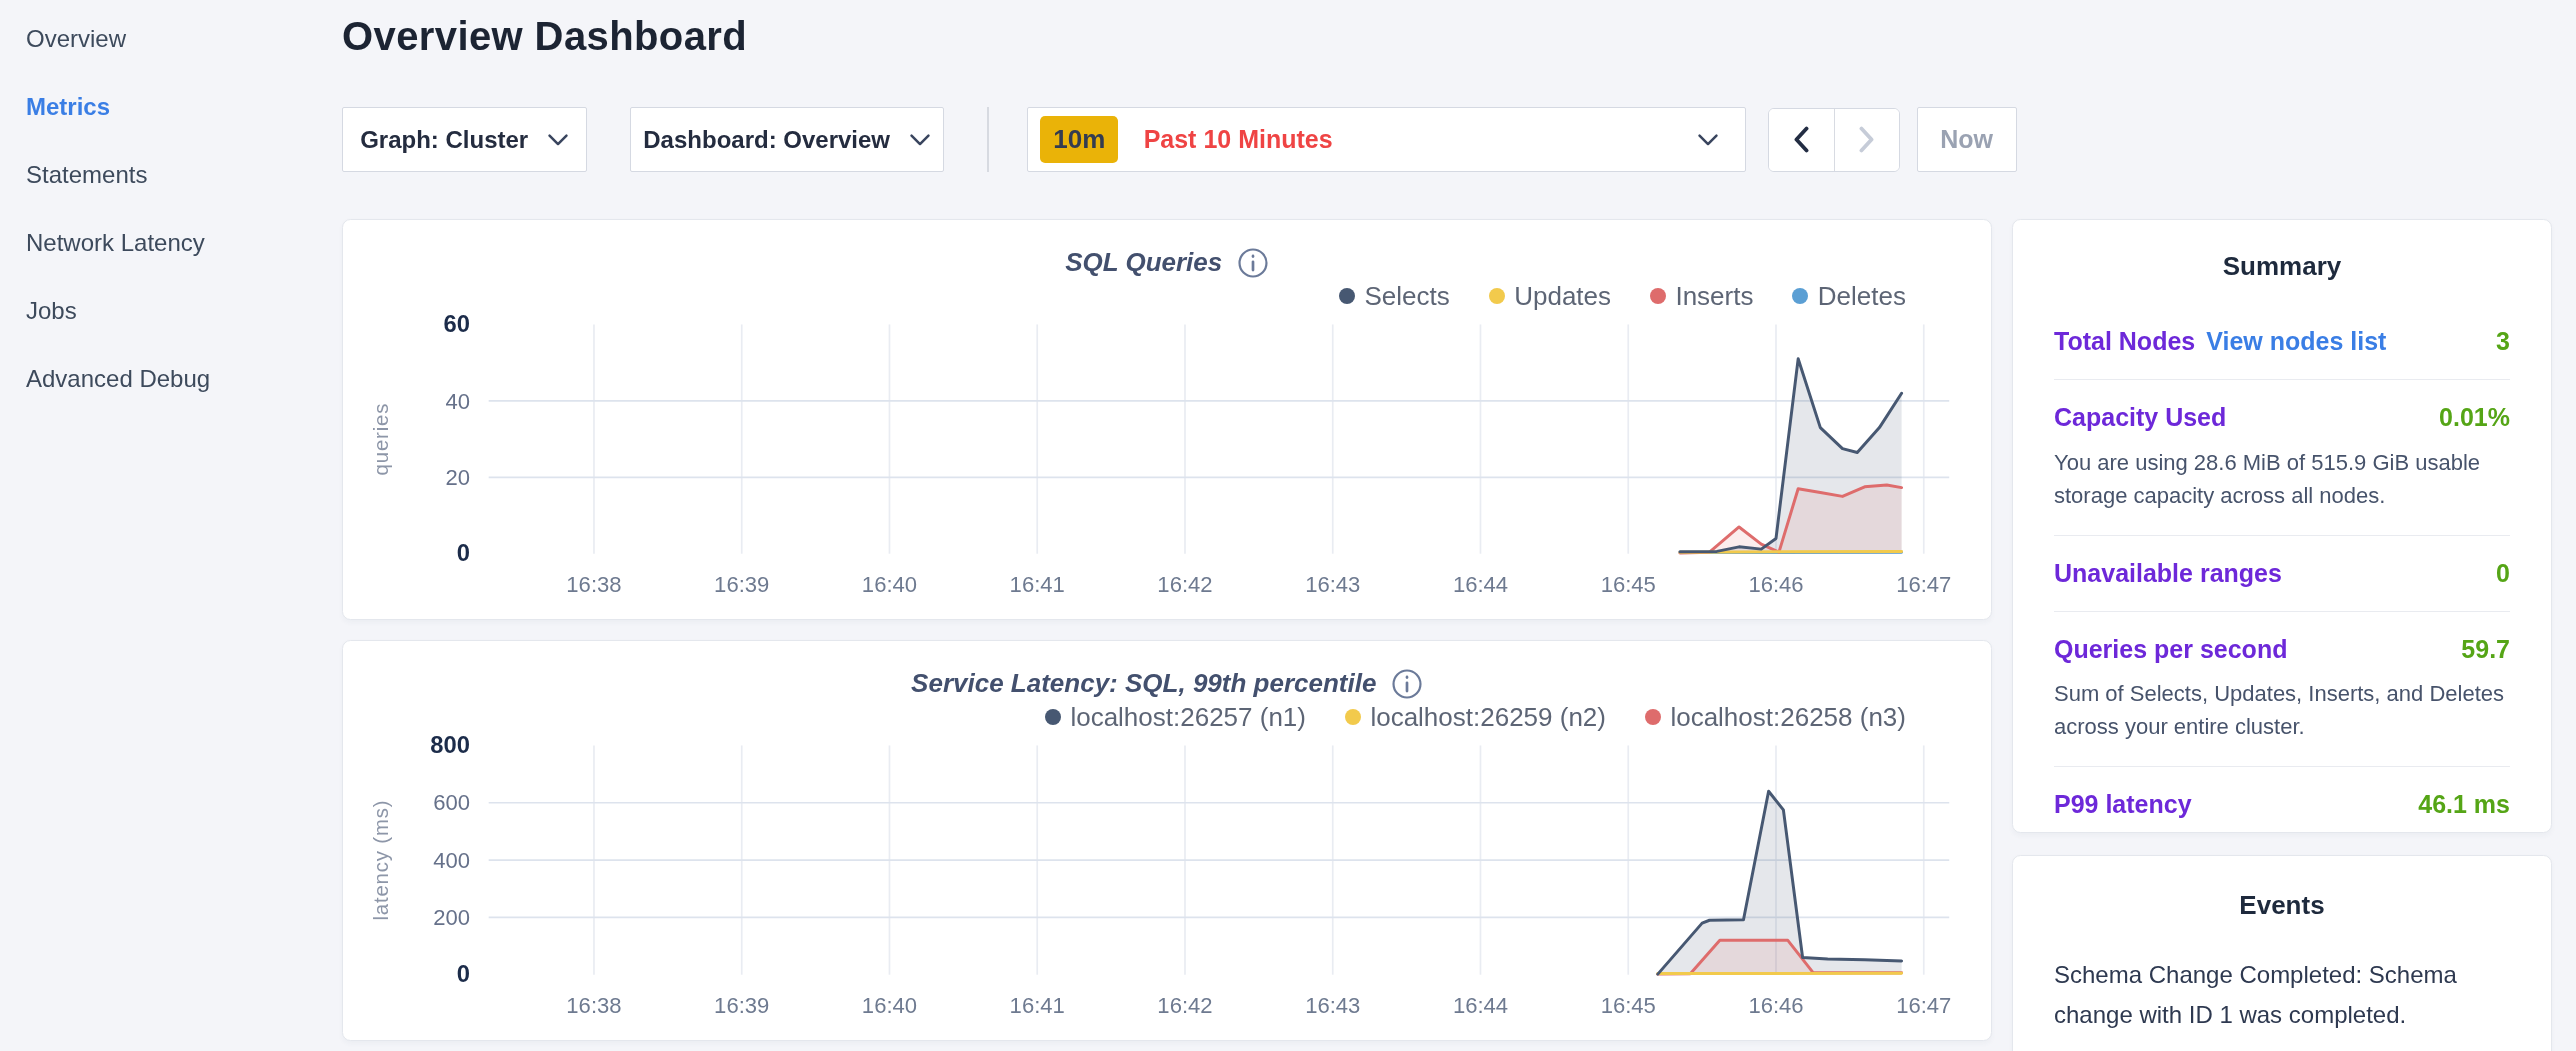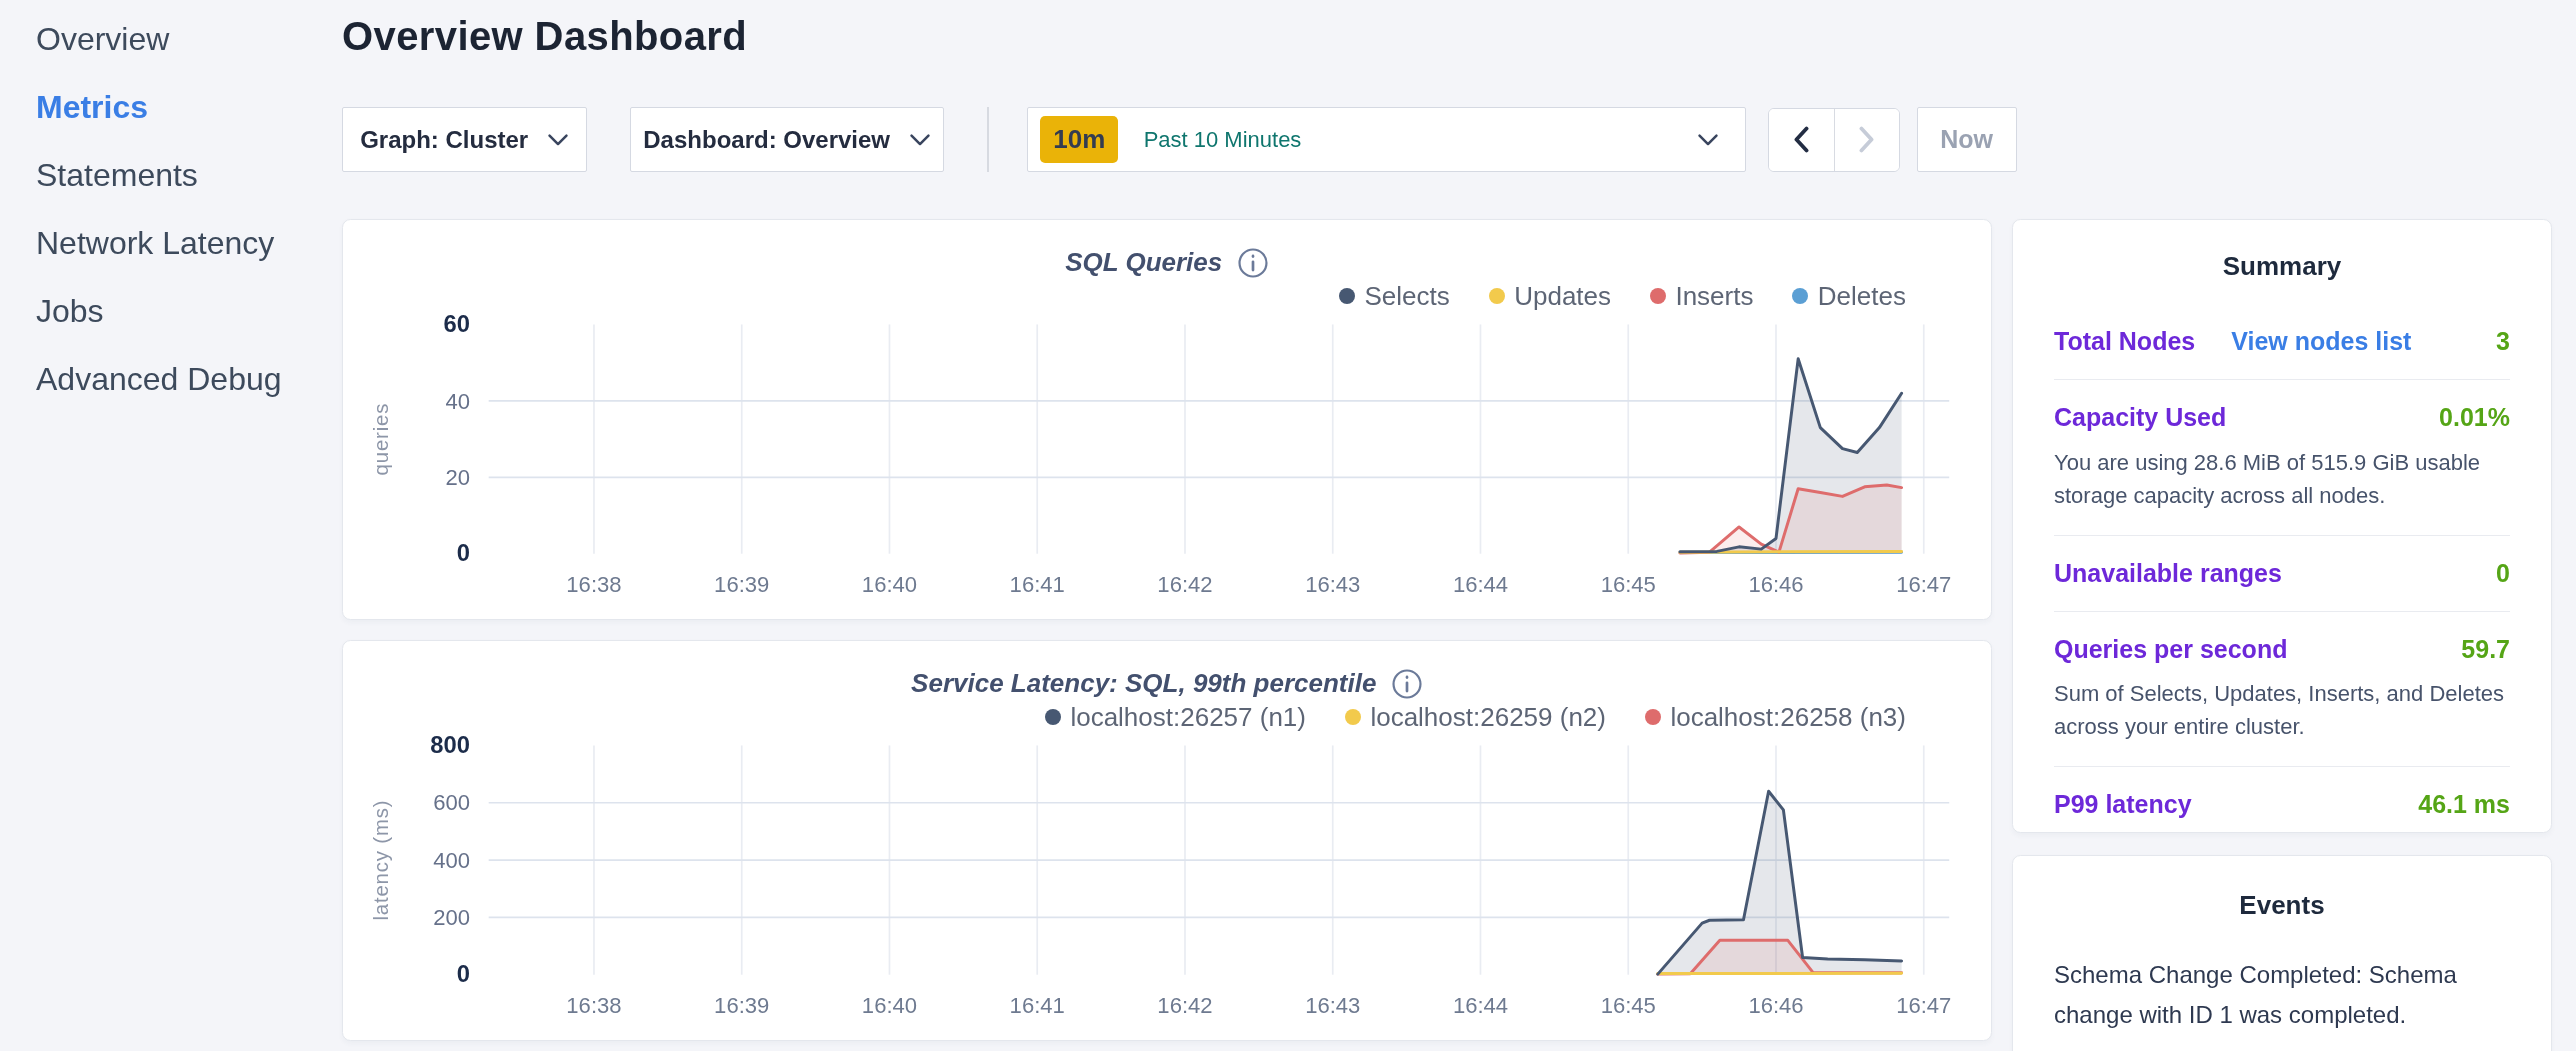--- a/index.html
+++ b/index.html
@@ -1,39 +1,39 @@
 <!DOCTYPE html>
 <html style="font-size:13.6px"><head>
 <meta charset="utf-8">
 <style>
   * { margin:0; padding:0; box-sizing:border-box; }
   body { font-family:"Liberation Sans", sans-serif; }
   .page { position:relative; width:2576px; height:1051px; background:#f4f5f9; overflow:hidden; }
 
   
   .sidebar { position:absolute; left:0; top:5.1px; width:323px; }
-  .nav-item { height:68px; display:flex; align-items:center; padding-left:36px;
-              font-size:32px; color:#3d4a5c; font-weight:500; cursor:pointer; }
+  .nav-item { height:68px; display:flex; align-items:center; padding-left:26px;
+              font-size:24px; color:#3d4a5c; font-weight:500; cursor:pointer; }
   .nav-item.active { color:#3a7ee5; font-weight:700; }
 
   
   .main { position:absolute; left:342px; top:0; width:1650px; height:1051px; }
   .page-title { padding-top:13.6px; font-size:40px; font-weight:600; color:#1c2433; letter-spacing:0.4px; }
 
   .controls { position:absolute; left:0; top:107px; height:65px; display:flex; align-items:center; }
   .btn { background:#fff; border:1.7px solid #d5d9e2; border-radius:2px; height:65px;
          display:flex; align-items:center; justify-content:center; cursor:pointer;
          font-family:"Liberation Sans", sans-serif; }
   .dropdown { gap:18.7px; font-size:24px; font-weight:700; color:#242c3f; }
   .dd-graph { width:245px; }
   .dd-dash  { width:314px; margin-left:43px; }
   .vdivider { width:1.7px; height:65px; background:#d7dae1; margin-left:43px; }
   .time-select { width:719px; margin-left:38px; justify-content:flex-start; padding:0 25.5px 0 12.8px; }
   .time-badge { background:#eab308; border-radius:5.1px; padding:7.7px 12.8px; font-size:26px; font-weight:700; color:#333c50; }
-  .time-label { margin-left:25.5px; font-size:22px; font-weight:400; color:#0f766e; }
+  .time-label { margin-left:25.5px; font-size:25px; font-weight:700; color:#ef4444; }
   .time-chev { margin-left:auto; }
   .pager { display:flex; margin-left:22px; border:1.7px solid #d5d9e2; border-radius:6px; overflow:hidden; background:#fff; }
   .pager button { width:65px; height:62px; background:#fff; border:none; display:flex; align-items:center; justify-content:center; cursor:pointer; }
   .pager button + button { border-left:1.7px solid #d8dbe2; }
   .now-btn { width:100px; margin-left:17px; font-size:25px; font-weight:700; color:#9aa2b2; }
 
   
   .card { background:#fff; border:1.7px solid #e4e7ed; border-radius:8.5px;
           box-shadow:0 2.6px 5.1px rgba(60,70,90,0.04); }
   .chart-card { position:absolute; left:0; width:1650px; height:401px; }
@@ -51,21 +51,21 @@
 
   
   .right-col { position:absolute; left:2012px; top:219px; width:540px; }
   .summary-card { position:absolute; top:0; left:0; width:540px; height:614px; padding:31px 41px 0 41px; }
   .panel-title { text-align:center; font-size:26px; font-weight:700; color:#1e2a3d; }
   .summary-rows { margin-top:22px; }
   .srow { padding:23px 0; }
   .srow + .srow { border-top:1.7px solid #e9ebf0; }
   .srow-top { display:flex; align-items:center; }
   .srow-label { font-size:25px; font-weight:700; color:#6d28d9; }
-  .srow-link { font-size:25px; font-weight:700; color:#3a7ee5; margin-left:36px; text-decoration:none; cursor:pointer; }
+  .srow-link { font-size:25px; font-weight:700; color:#3a7ee5; margin-left:11px; text-decoration:none; cursor:pointer; }
   .srow-value { margin-left:auto; font-size:25px; font-weight:700; color:#55a516; }
   .srow-sub { margin-top:13.6px; font-size:22px; color:#47536b; line-height:1.5; }
 
   .events-card { position:absolute; top:636px; left:0; width:540px; height:340px; padding:34px 41px 0 41px; }
   .event-item { margin-top:34px; }
   .event-text { font-size:24px; color:#2e3950; line-height:1.65; }
   .event-time { margin-top:12px; font-size:22px; color:#515e78; }
 </style>
 </head>
 <body>

